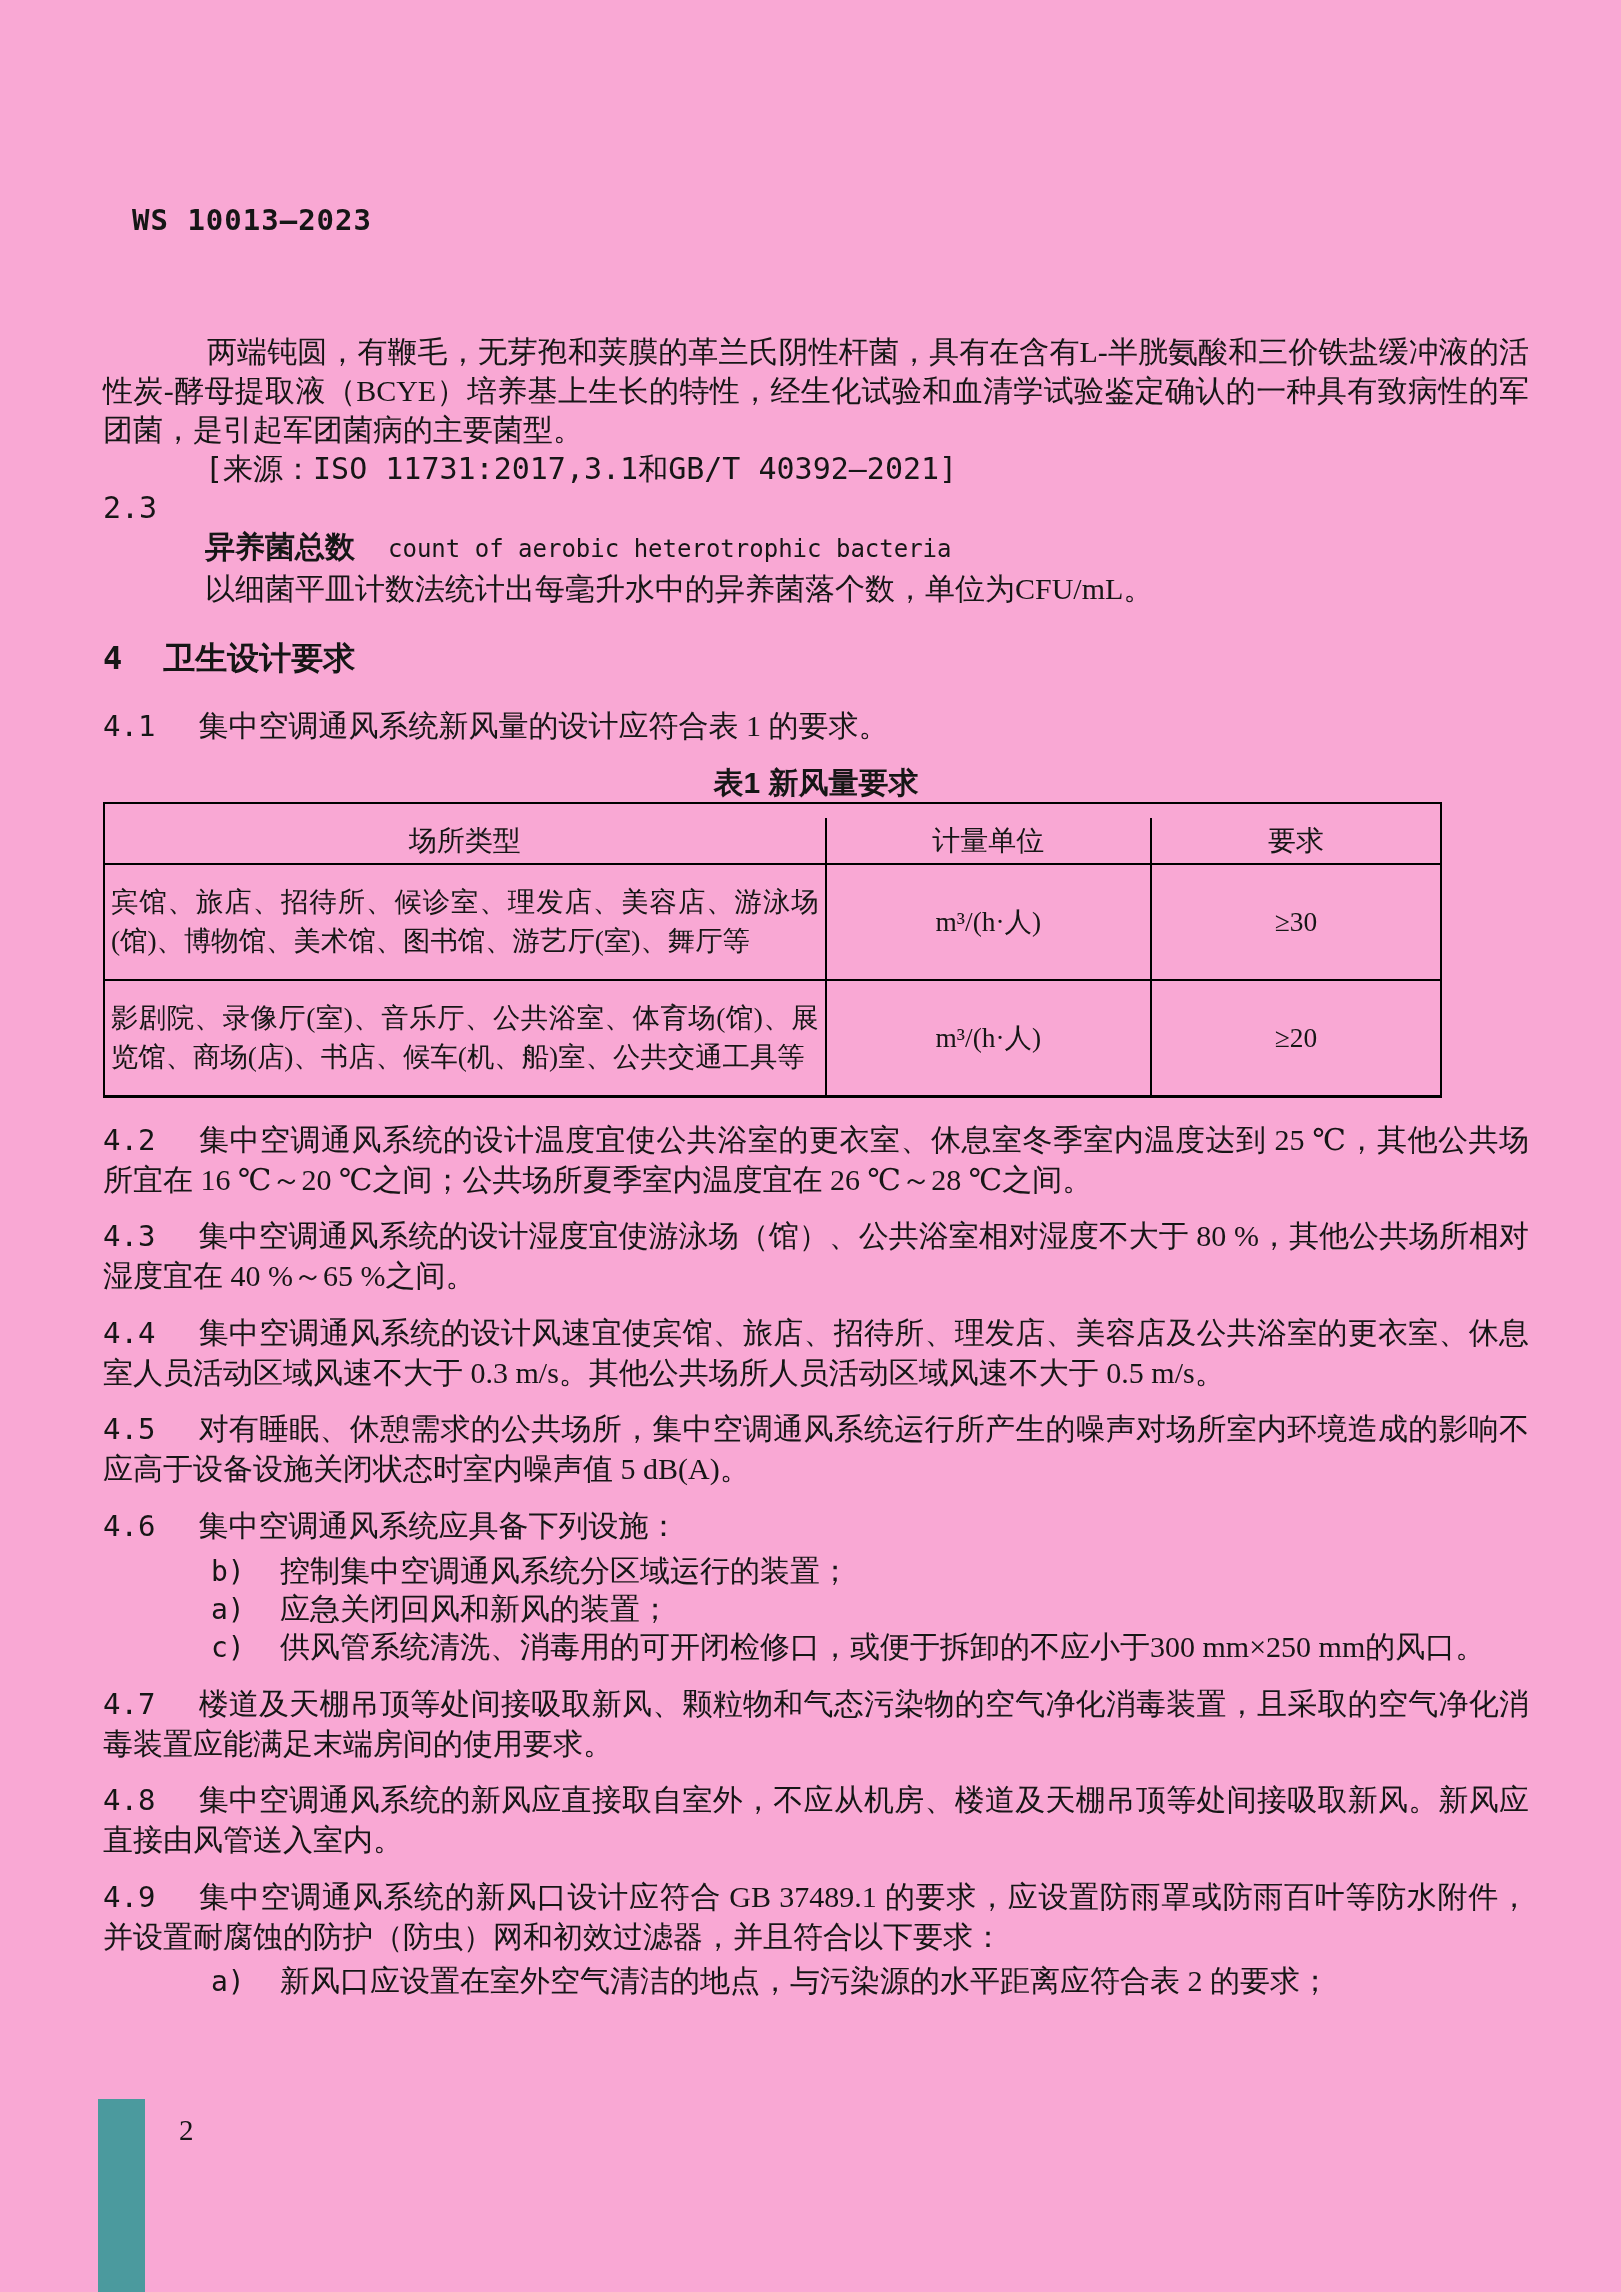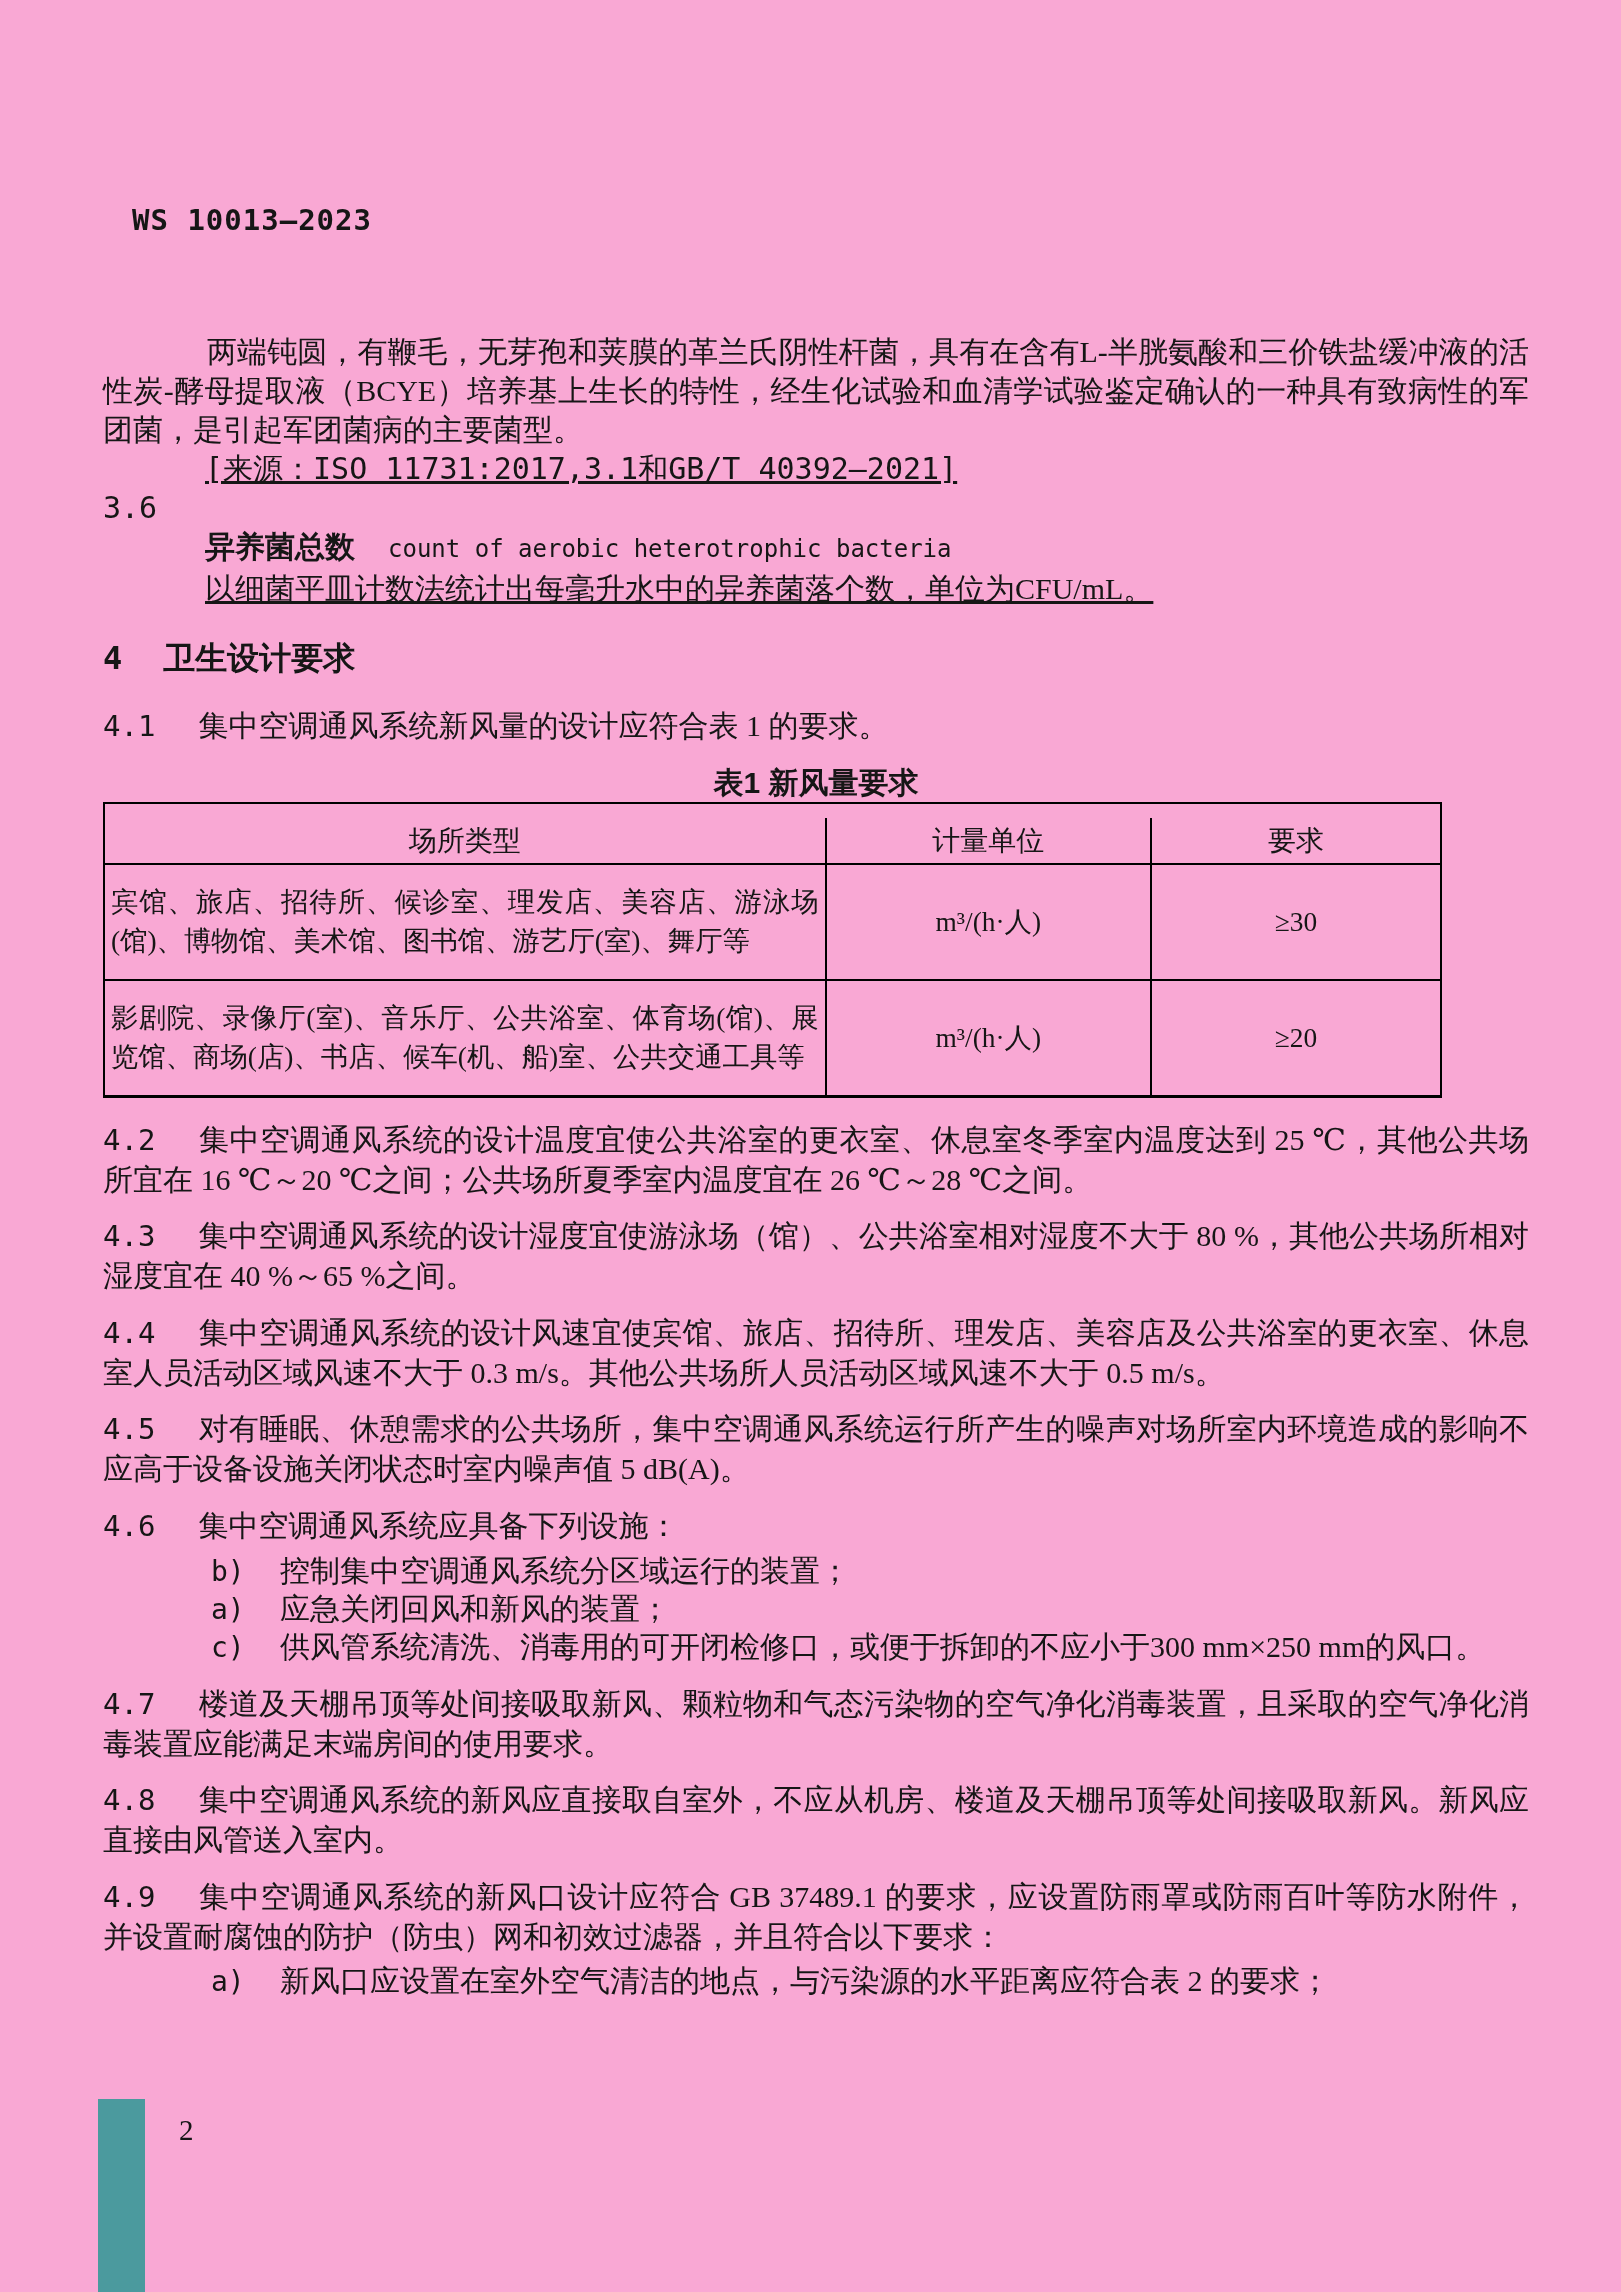--- a/index.html
+++ b/index.html
@@ -17,21 +17,21 @@
   .doc-code{
     margin-top:201px;margin-left:29px;
     font-family:"DejaVu Sans Mono","Liberation Mono",monospace;
     font-size:29px;font-weight:600;line-height:39px;
     letter-spacing:1px;
   }
   p{margin:0;}
   .body-text{font-size:30px;line-height:39px;text-align:justify;}
   .para-indent{text-indent:104px;}
   .lede{margin-top:92px;}
-  .hang-indent{padding-left:102px;text-decoration:underline;}
+  .hang-indent{padding-left:102px;}
   .mono{font-family:"DejaVu Sans Mono","Liberation Mono",monospace;}
   .term-line{font-size:30px;line-height:39px;padding-left:102px;}
   .term-cn{font-family:"Liberation Sans","DejaVu Sans",sans-serif;font-weight:bold;}
   .term-en{font-family:"DejaVu Sans Mono","Liberation Mono",monospace;font-size:24px;margin-left:33px;}
   .sec-heading{
     margin-top:29px;
     font-family:"Liberation Sans","DejaVu Sans",sans-serif;
     font-weight:bold;font-size:32px;line-height:43px;
   }
   .sec-heading .sec-num{font-family:"DejaVu Sans Mono","Liberation Mono",monospace;margin-right:41px;}
@@ -74,21 +74,21 @@
 <body>
 
 <div class="page">
   <div class="content">
 
     <div class="doc-code">WS 10013—2023</div>
 
     <p class="body-text para-indent lede">两端钝圆，有鞭毛，无芽孢和荚膜的革兰氏阴性杆菌，具有在含有L-半胱氨酸和三价铁盐缓冲液的活性炭-酵母提取液（BCYE）培养基上生长的特性，经生化试验和血清学试验鉴定确认的一种具有致病性的军团菌，是引起军团菌病的主要菌型。</p>
     <p class="body-text hang-indent mono">[来源：ISO 11731:2017,3.1和GB/T 40392—2021]</p>
 
-    <p class="body-text mono">3.6</p>
+    <p class="body-text mono">2.3</p>
     <p class="term-line"><span class="term-cn">异养菌总数</span><span class="term-en">count of aerobic heterotrophic bacteria</span></p>
     <p class="body-text hang-indent">以细菌平皿计数法统计出每毫升水中的异养菌落个数，单位为CFU/mL。</p>
 
     <p class="sec-heading"><span class="sec-num">4</span><span>卫生设计要求</span></p>
 
     <p class="clause clause-first"><span class="cnum">4.1</span><span>集中空调通风系统新风量的设计应符合表 1 的要求。</span></p>
 
     <p class="tbl-title">表1 新风量要求</p>
 
     <div class="tbl">

